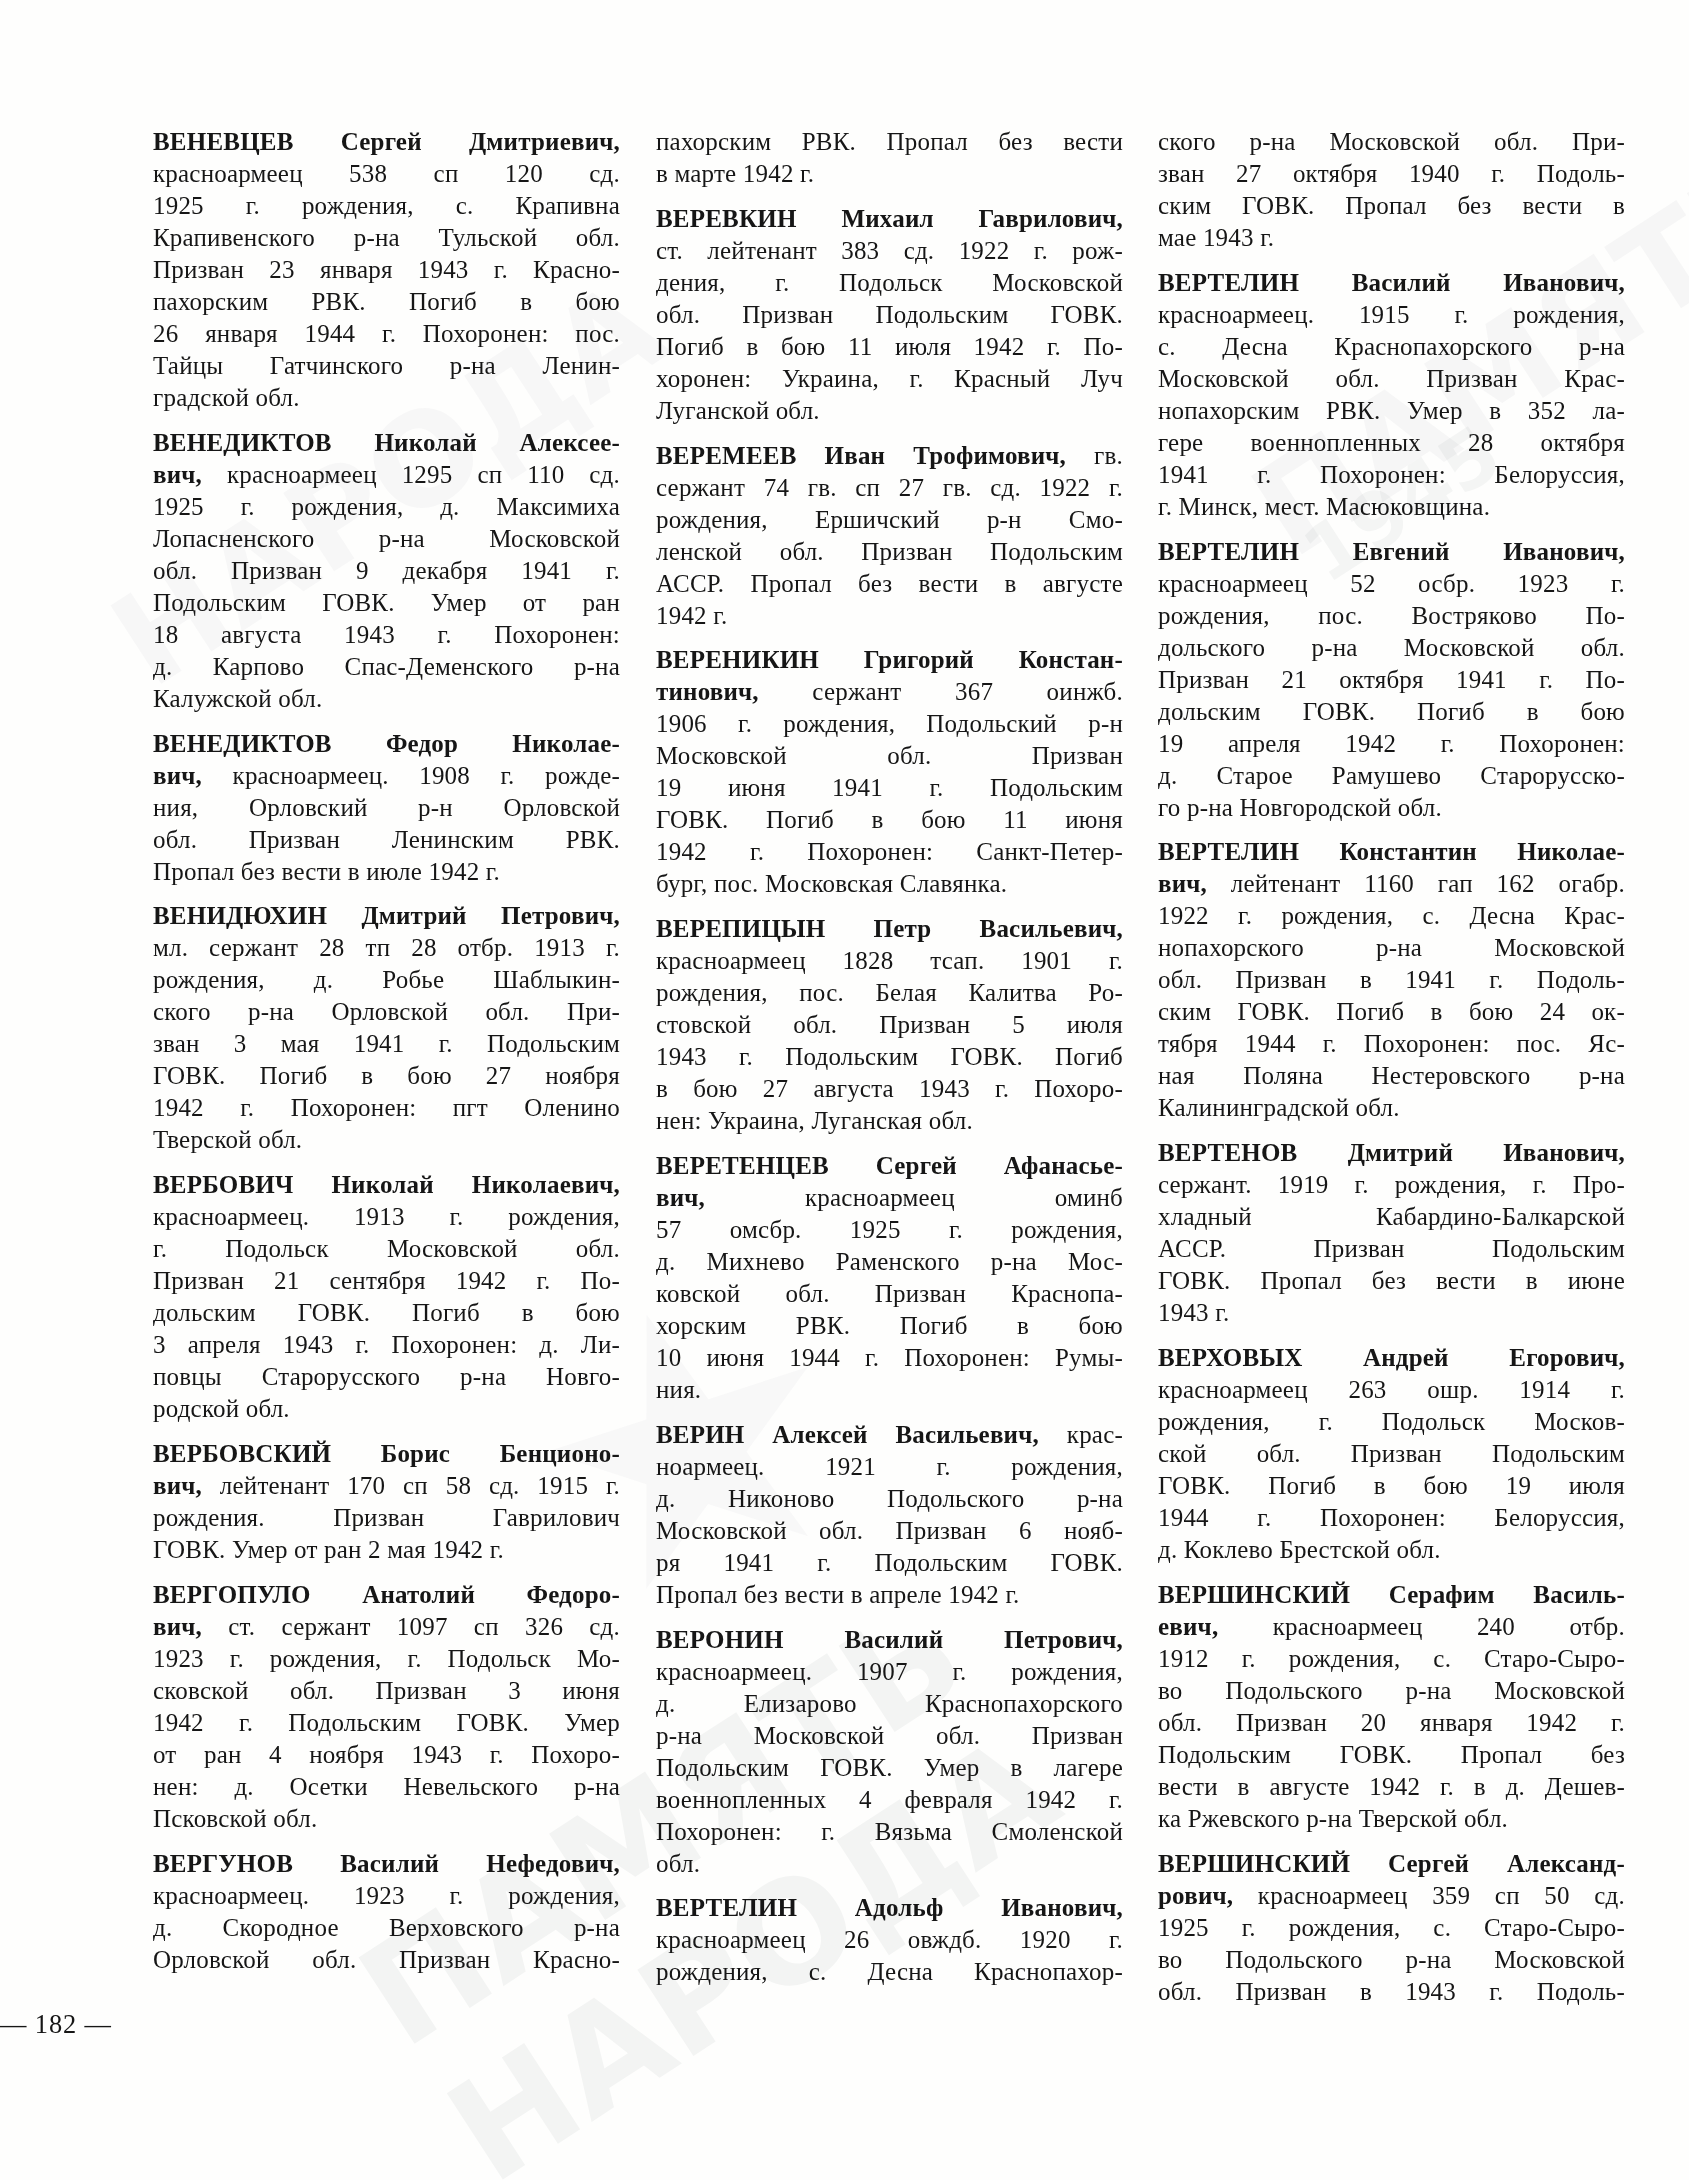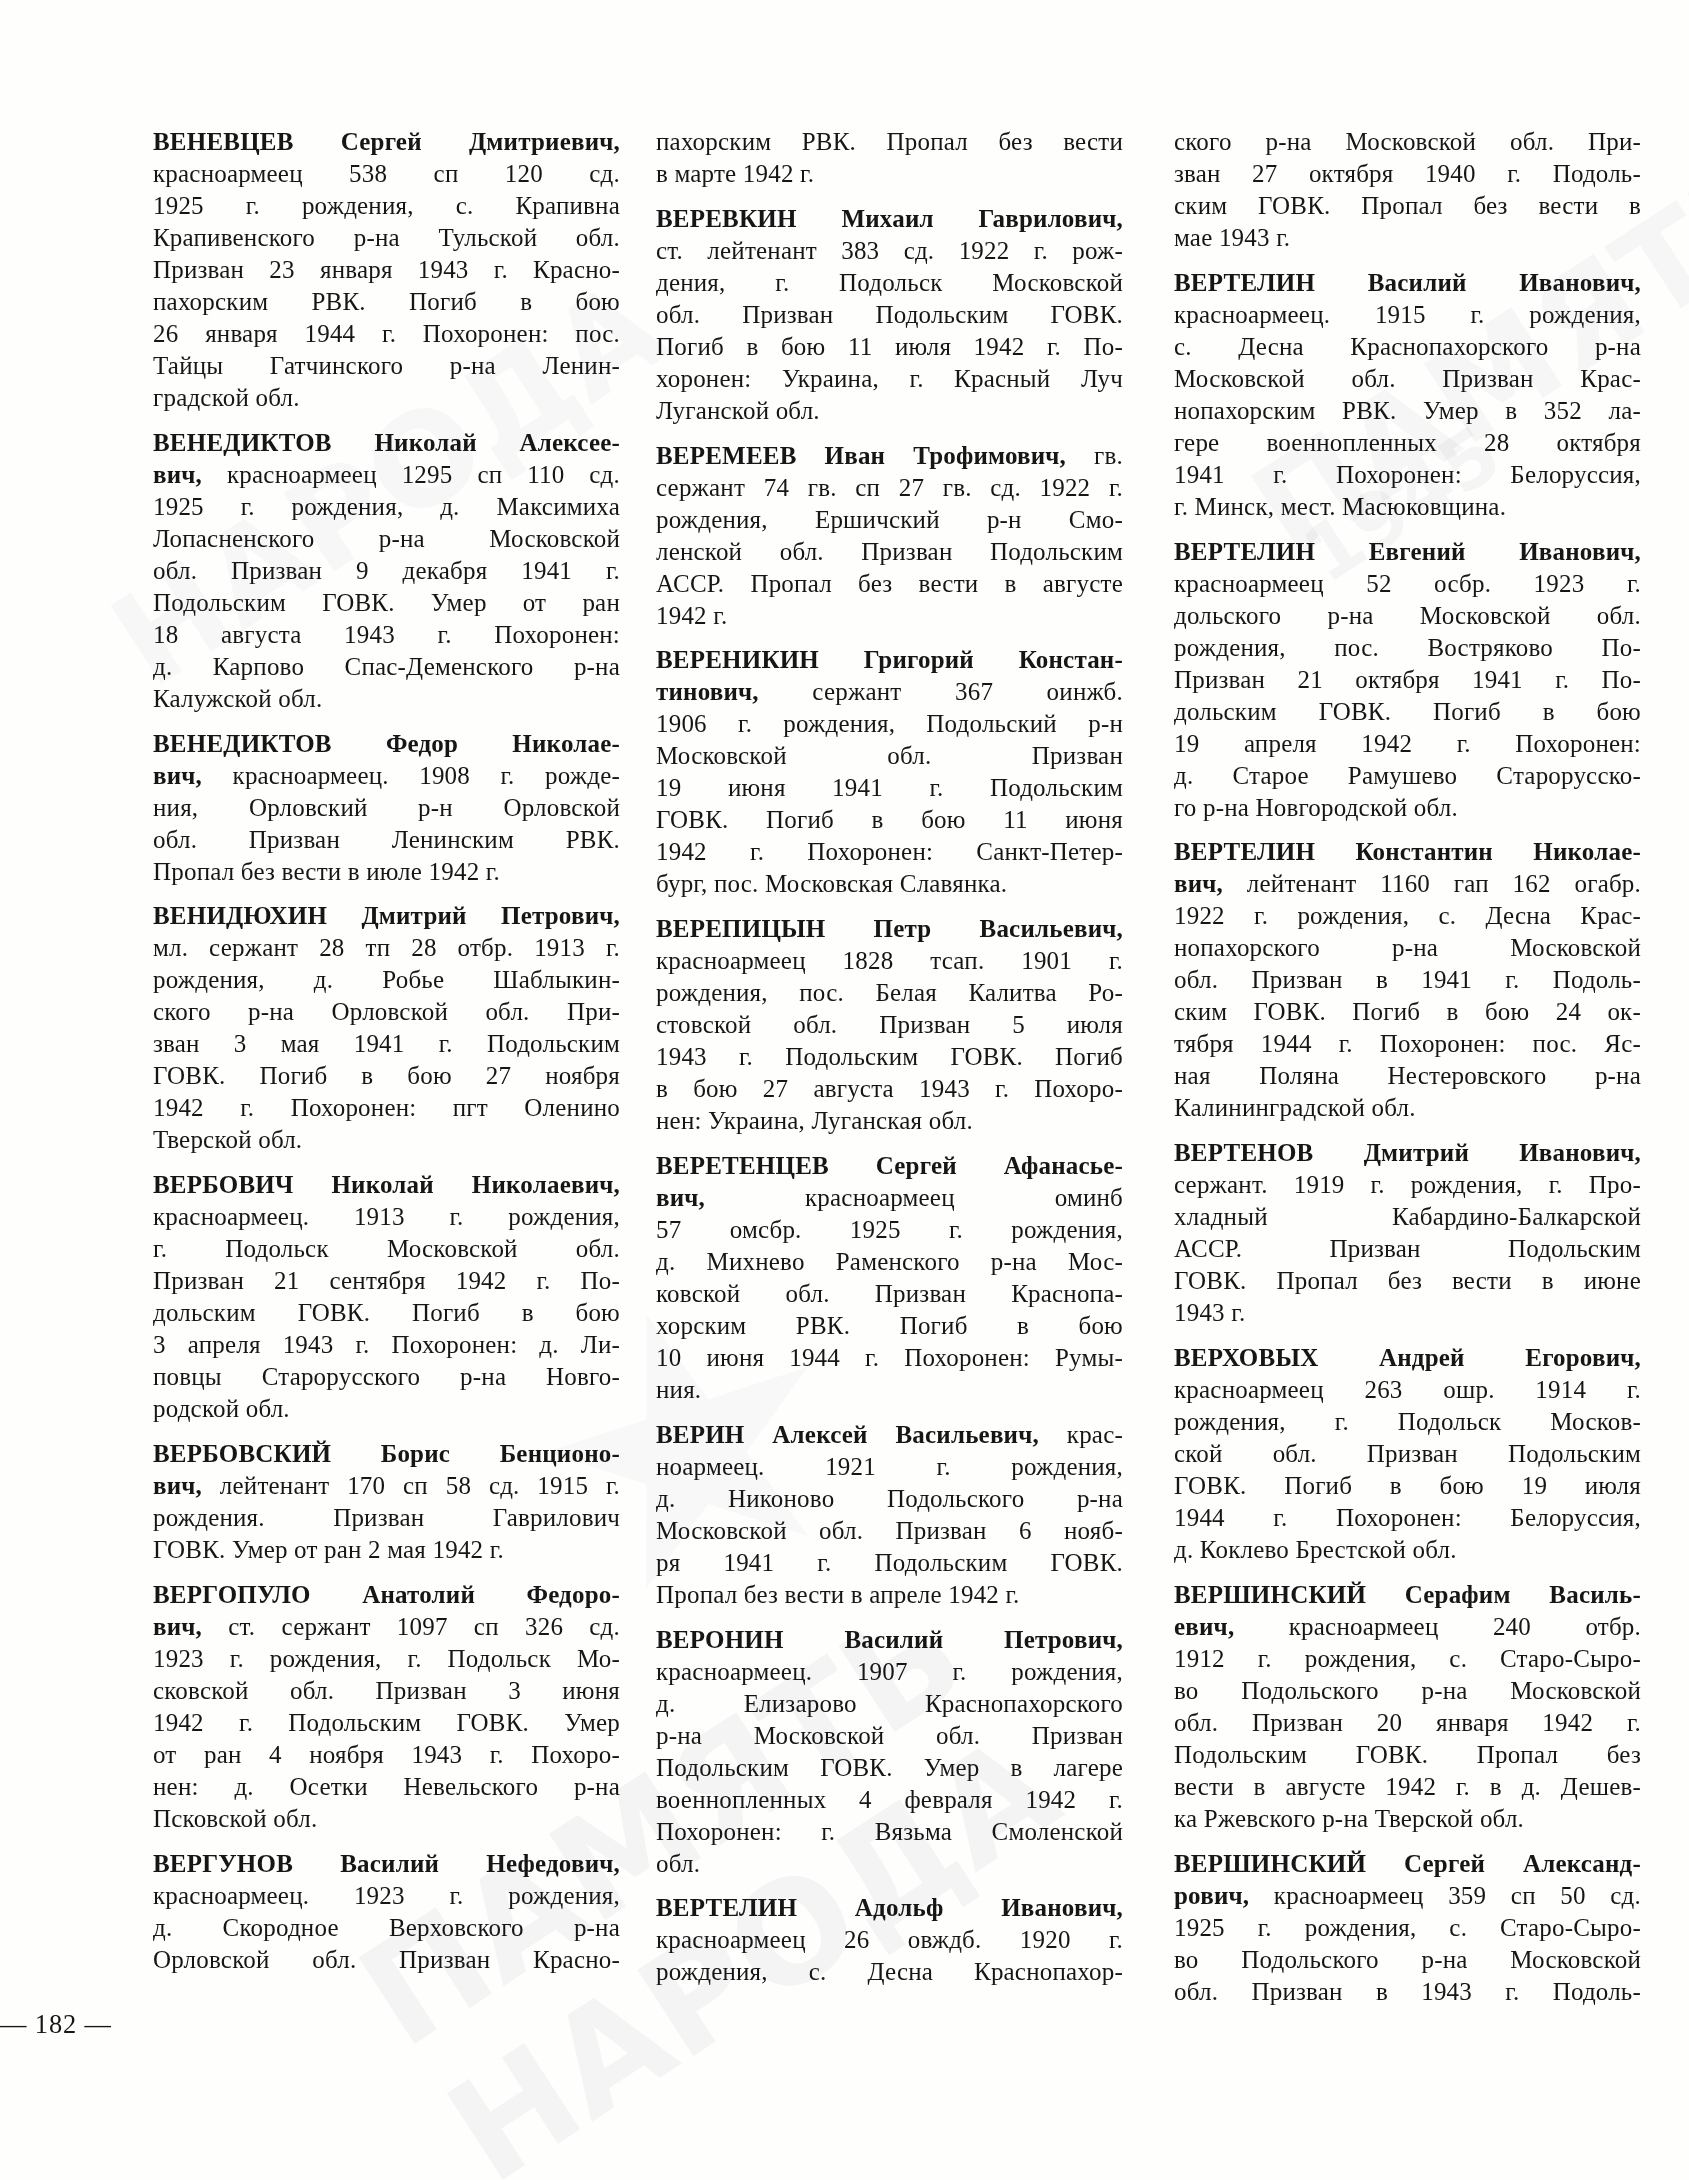--- a/index.html
+++ b/index.html
@@ -11,21 +11,21 @@
     color:#161616;
     overflow:hidden;
   }
   .col{
     position:absolute;
     top:126px;
     width:467px;
   }
   .col-1{left:153px;}
   .col-2{left:656px;}
-  .col-3{left:1158px;margin-left:16px;}
+  .col-3{left:1158px;}
   .para{margin:0 0 12.8px 0;}
   .line{
     font-size:25px;
     line-height:32px;
     letter-spacing:0.2px;
     text-align:justify;
     text-align-last:justify;
     -moz-text-align-last:justify;
   }
   .line.last{
@@ -238,22 +238,22 @@
         <div class="line"><span>с. Десна Краснопахорского р-на</span></div>
         <div class="line"><span>Московской обл. Призван Крас-</span></div>
         <div class="line"><span>нопахорским РВК. Умер в 352 ла-</span></div>
         <div class="line"><span>гере военнопленных 28 октября</span></div>
         <div class="line"><span>1941 г. Похоронен: Белоруссия,</span></div>
         <div class="line last"><span>г. Минск, мест. Масюковщина.</span></div>
       </div>
       <div class="para">
         <div class="line"><span class="b">ВЕРТЕЛИН Евгений Иванович,</span></div>
         <div class="line"><span>красноармеец 52 осбр. 1923 г.</span></div>
+        <div class="line"><span>рождения, пос. Востряково По-</span></div>
         <div class="line"><span>дольского р-на Московской обл.</span></div>
-        <div class="line"><span>рождения, пос. Востряково По-</span></div>
         <div class="line"><span>Призван 21 октября 1941 г. По-</span></div>
         <div class="line"><span>дольским ГОВК. Погиб в бою</span></div>
         <div class="line"><span>19 апреля 1942 г. Похоронен:</span></div>
         <div class="line"><span>д. Старое Рамушево Старорусско-</span></div>
         <div class="line last"><span>го р-на Новгородской обл.</span></div>
       </div>
       <div class="para">
         <div class="line"><span class="b">ВЕРТЕЛИН Константин Николае-</span></div>
         <div class="line"><span class="b">вич,</span><span> лейтенант 1160 гап 162 огабр.</span></div>
         <div class="line"><span>1922 г. рождения, с. Десна Крас-</span></div>

